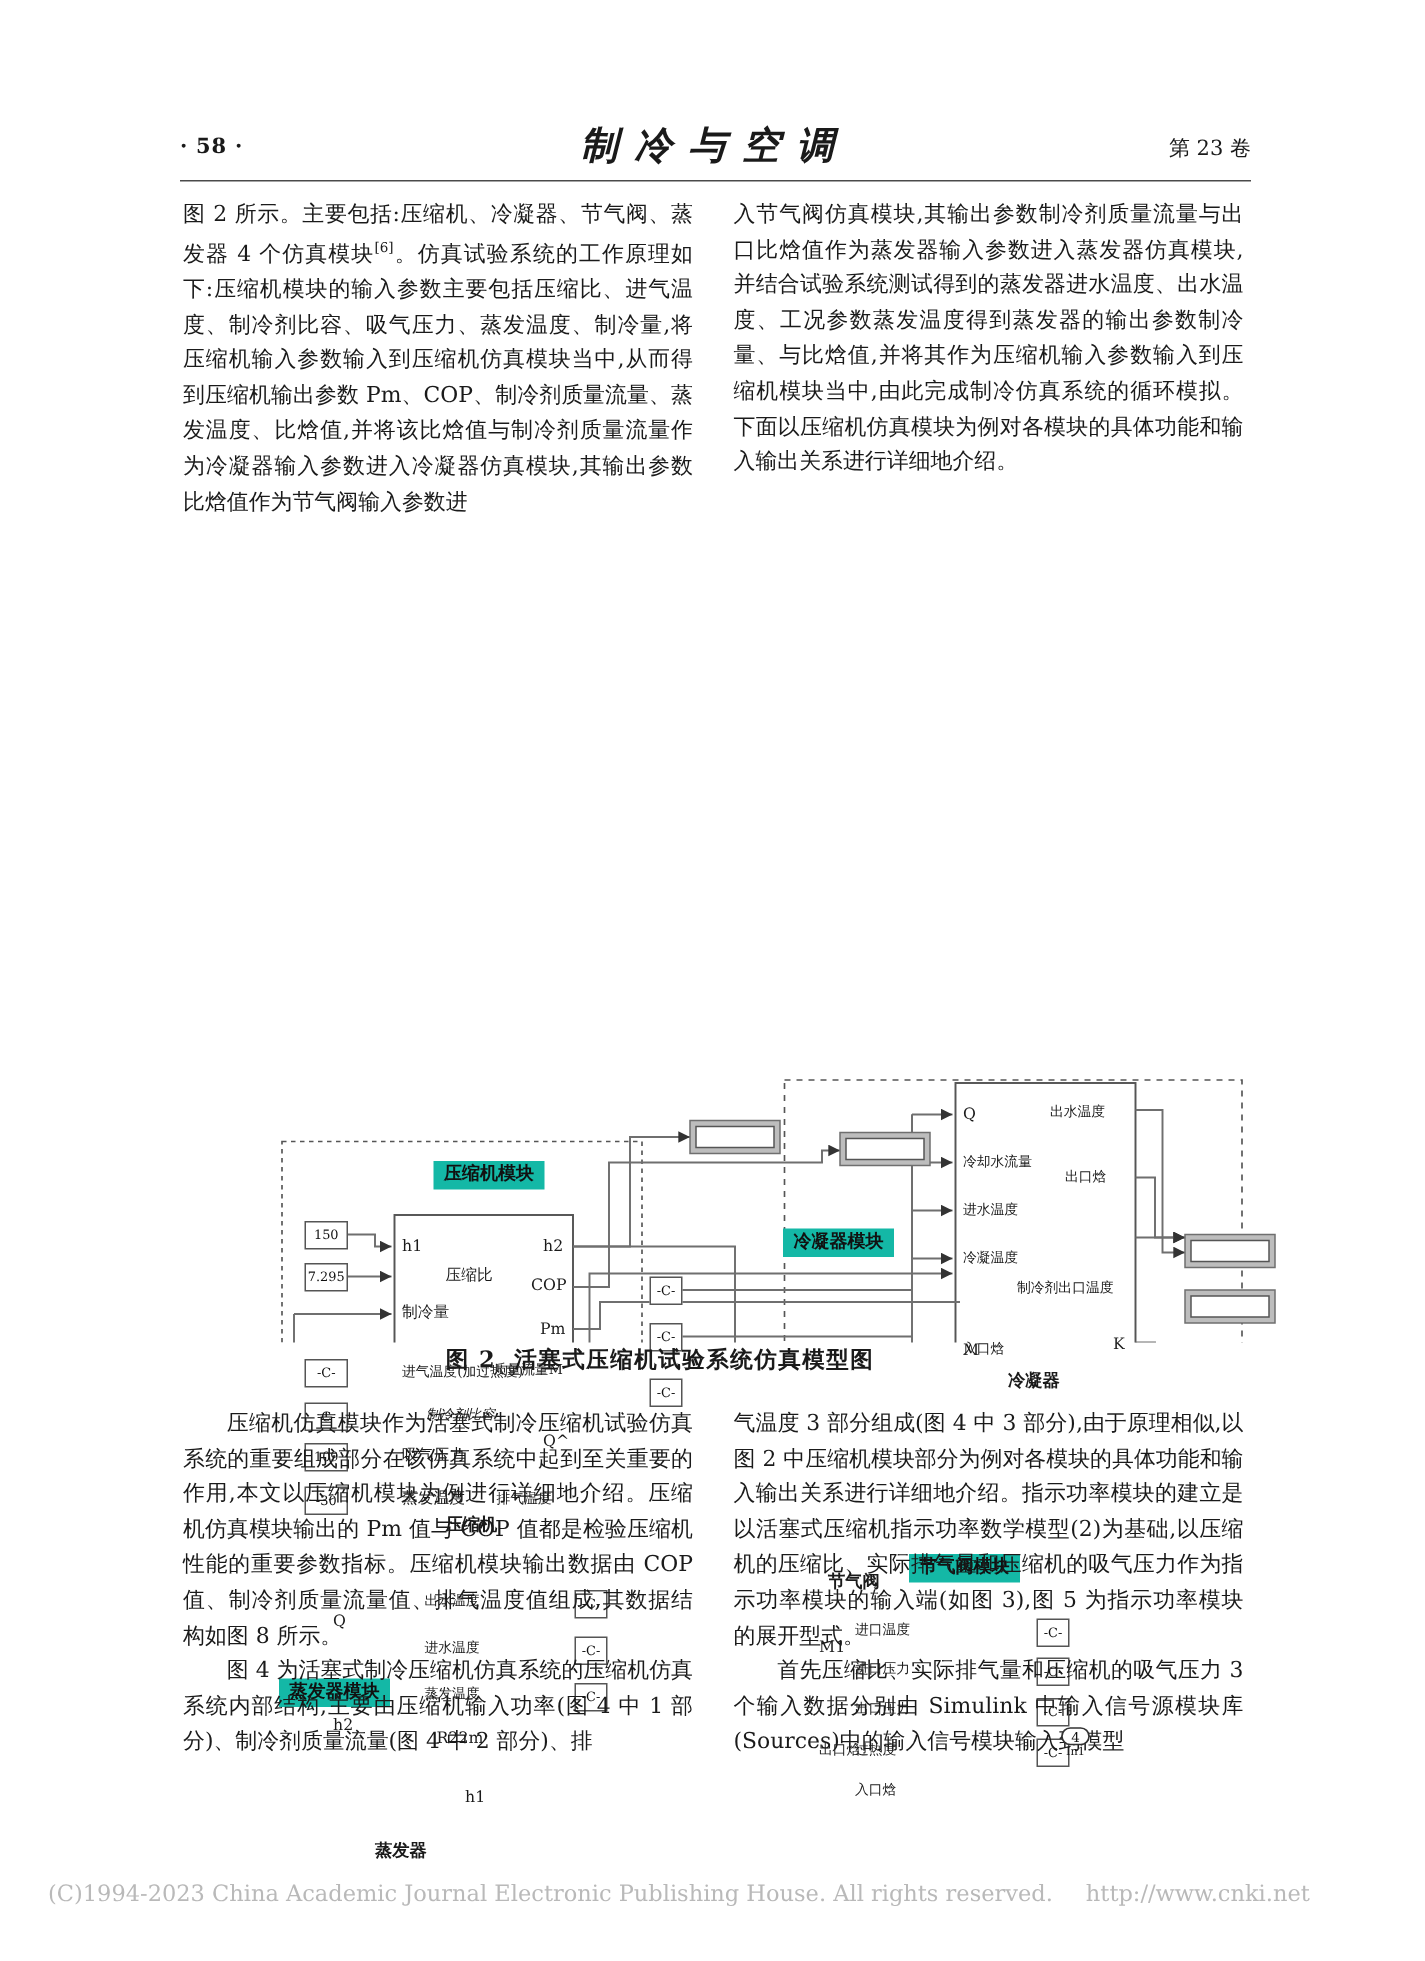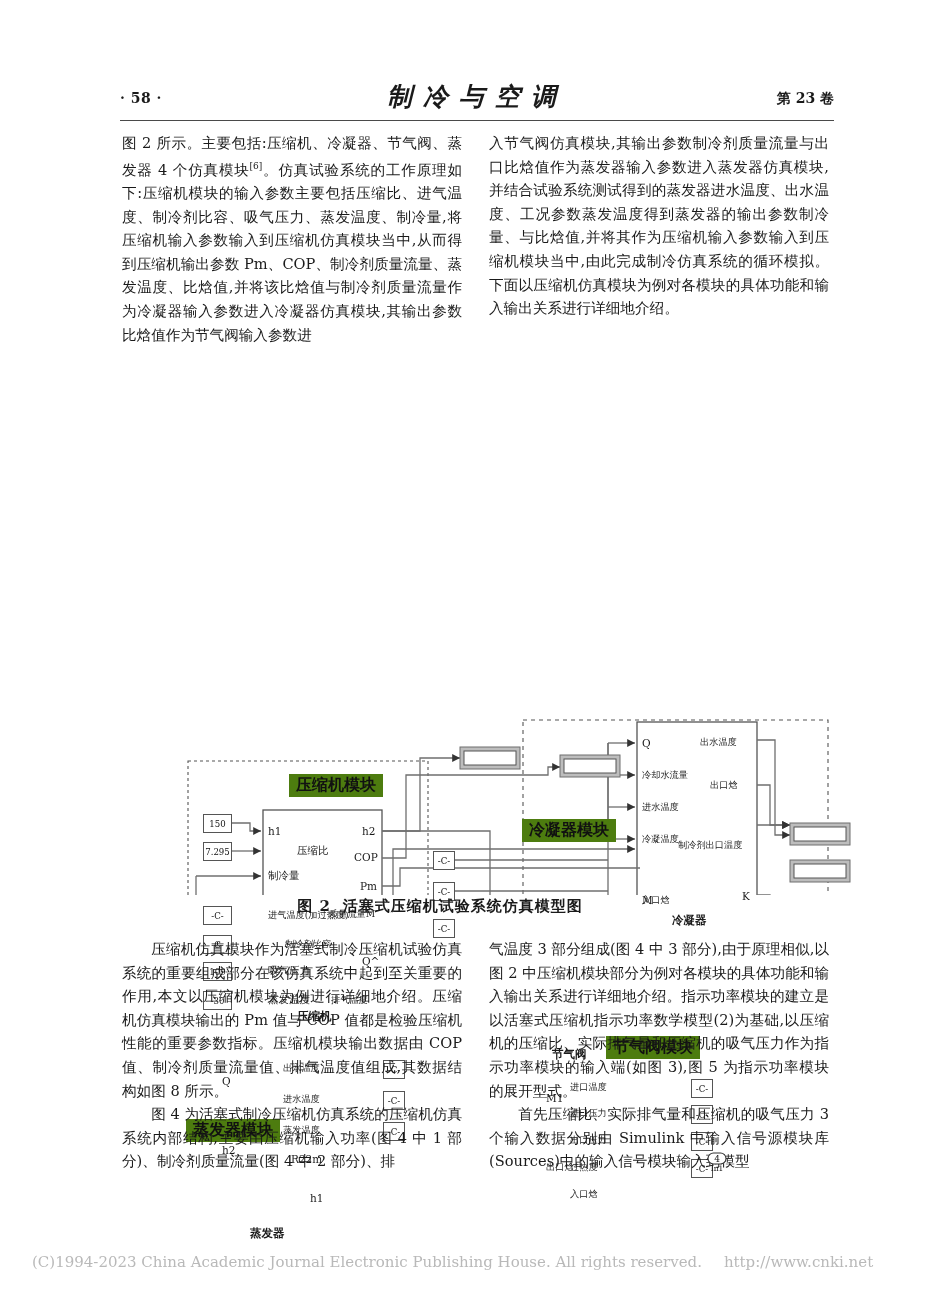--- a/index.html
+++ b/index.html
@@ -8,21 +8,21 @@
 
   .page{position:absolute;left:0;top:0;width:950px;height:1307px;overflow:hidden;background:#fff;}
 
   
   .hdr{position:absolute;left:120px;top:78px;width:714px;height:42px;text-align:right;}
   .hdr-page{position:absolute;left:0;top:12px;font-size:14px;font-weight:bold;letter-spacing:.5px;}
   .hdr-journal{position:absolute;left:50%;top:2px;transform:translateX(-50%);
                font-family:"DejaVu Serif","Liberation Serif",serif;
                font-size:25px;letter-spacing:11px;white-space:nowrap;font-weight:bold;
                font-style:italic;}
-  .hdr-vol{position:absolute;right:0;top:12px;font-size:14px;white-space:nowrap;font-weight:bold;}
+  .hdr-vol{position:absolute;right:0;top:12px;font-size:14px;white-space:nowrap;}
   .hdr-rule{position:absolute;left:120px;top:120px;width:714px;height:0;
             border-top:1.6px solid #4a4a4a;}
 
   
   .col{position:absolute;width:340px;font-size:14.6px;line-height:23.6px;
        text-align:justify;text-justify:inter-character;}
   .col p{margin:0;}
   .col p.ind{text-indent:2em;}
   .colL1{left:122px;top:131px;}
   .colR1{left:489px;top:131px;}
@@ -41,22 +41,22 @@
           font-family:"DejaVu Serif","Liberation Serif",serif;}
   .footer .url{margin-left:22px;}
 
   
   .fig{position:absolute;left:0;top:355px;width:950px;height:540px;}
   .fig svg{position:absolute;left:0;top:0;}
 
   .flabel{position:absolute;font-size:10.5px;white-space:nowrap;
           font-family:"DejaVu Serif","Liberation Serif",serif;line-height:1;}
   .flabel.sm{font-size:9.2px;}
-  .modtag{position:absolute;background:#4d7c0f;color:#111;font-weight:bold;
-          font-size:16px;padding:2px 7px 3px 7px;white-space:nowrap;line-height:1.15;}
+  .modtag{position:absolute;background:#14b8a6;color:#111;font-weight:bold;
+          font-size:12px;padding:2px 7px 3px 7px;white-space:nowrap;line-height:1.15;}
   .blkname{position:absolute;font-size:11.5px;font-weight:bold;white-space:nowrap;}
   .const{position:absolute;border:1.4px solid #555;background:#fff;
          display:flex;align-items:center;justify-content:center;
          font-size:8.6px;color:#111;box-sizing:border-box;}
   .inlineblk{position:absolute;display:inline-block;}
 </style>
 </head>
 <body>
 
 <div class="page">
@@ -245,21 +245,21 @@
 
     <div class="flabel" style="left:642px;top:383px;">Q</div>
     <div class="flabel sm" style="left:642px;top:415px;">冷却水流量</div>
     <div class="flabel sm" style="left:642px;top:447px;">进水温度</div>
     <div class="flabel sm" style="left:642px;top:479px;">冷凝温度</div>
     <div class="flabel" style="left:642px;top:540px;">M</div>
     <div class="flabel sm" style="left:642px;top:540px;">入口焓</div>
 
     <div class="flabel sm" style="left:700px;top:382px;">出水温度</div>
     <div class="flabel sm" style="left:710px;top:425px;">出口焓</div>
-    <div class="flabel sm" style="left:678px;top:485px;">制冷剂出口温度</div>
+    <div class="flabel sm" style="left:678px;top:499px;">制冷剂出口温度</div>
     <div class="flabel" style="left:742px;top:536px;">K</div>
 
     <div class="const" style="left:433px;top:496px;width:22px;height:19px;">-C-</div>
     <div class="const" style="left:433px;top:527px;width:22px;height:19px;">-C-</div>
     <div class="const" style="left:433px;top:564px;width:22px;height:19px;">-C-</div>
 
     <div class="flabel" style="left:222px;top:721px;">Q</div>
     <div class="flabel" style="left:222px;top:790px;">h2</div>
     <div class="flabel sm" style="left:283px;top:708px;">出水温度</div>
     <div class="flabel sm" style="left:283px;top:739px;">进水温度</div>

